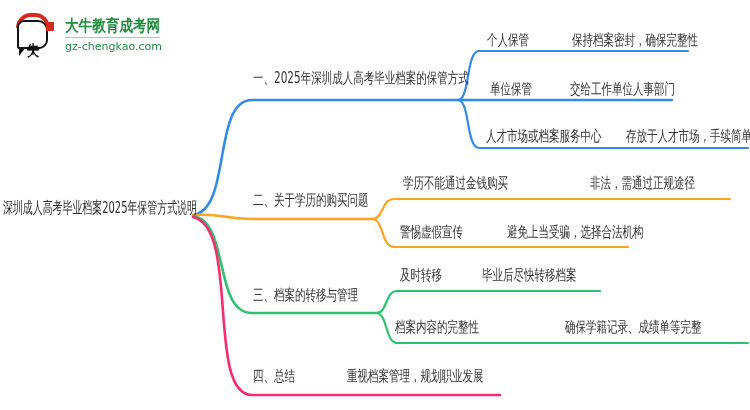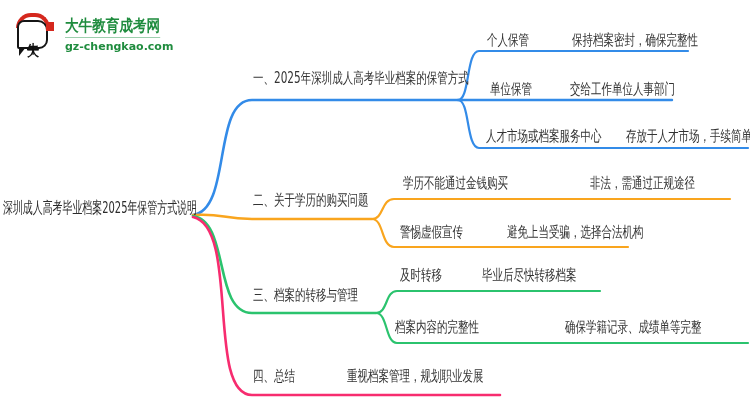--- a/index.html
+++ b/index.html
@@ -42,21 +42,21 @@
     border-style:solid; border-color:#151515 transparent transparent transparent;
     border-width:9px 7px 0 0;
   }
   .logo-seal { position:absolute; right:2px; top:9px; width:8px; height:9px; background:#d5281e; }
   .logo-texts { display:flex; flex-direction:column;justify-content:space-between; }
   .logo-title {
     color:#1f8c3e; font-weight:bold; font-size:16px; line-height:19px;
     letter-spacing:0px; transform:scaleX(0.85); transform-origin:0 50%;
     border-bottom:1px solid #9ecfae; padding-bottom:2px;
   }
-  .logo-domain { color:#1f8c3e; font-weight:bold; font-size:11px; line-height:15px; margin-top:1px; }
+  .logo-domain { color:#1f8c3e; font-weight:normal; font-size:11px; line-height:15px; margin-top:1px; }
 </style>
 </head>
 <body>
 
 <div class="stage">
 
   <svg class="links" width="750" height="410" viewBox="0 0 750 410">
 
     <path d="M193,215 C232,210 212,100 252,100 L458,100" stroke-width="2.6" stroke="#338be8"></path>
     <path d="M458,100 C470,100 466,51 479,51 L688,51" stroke-width="2.2" stroke="#338be8"></path>

